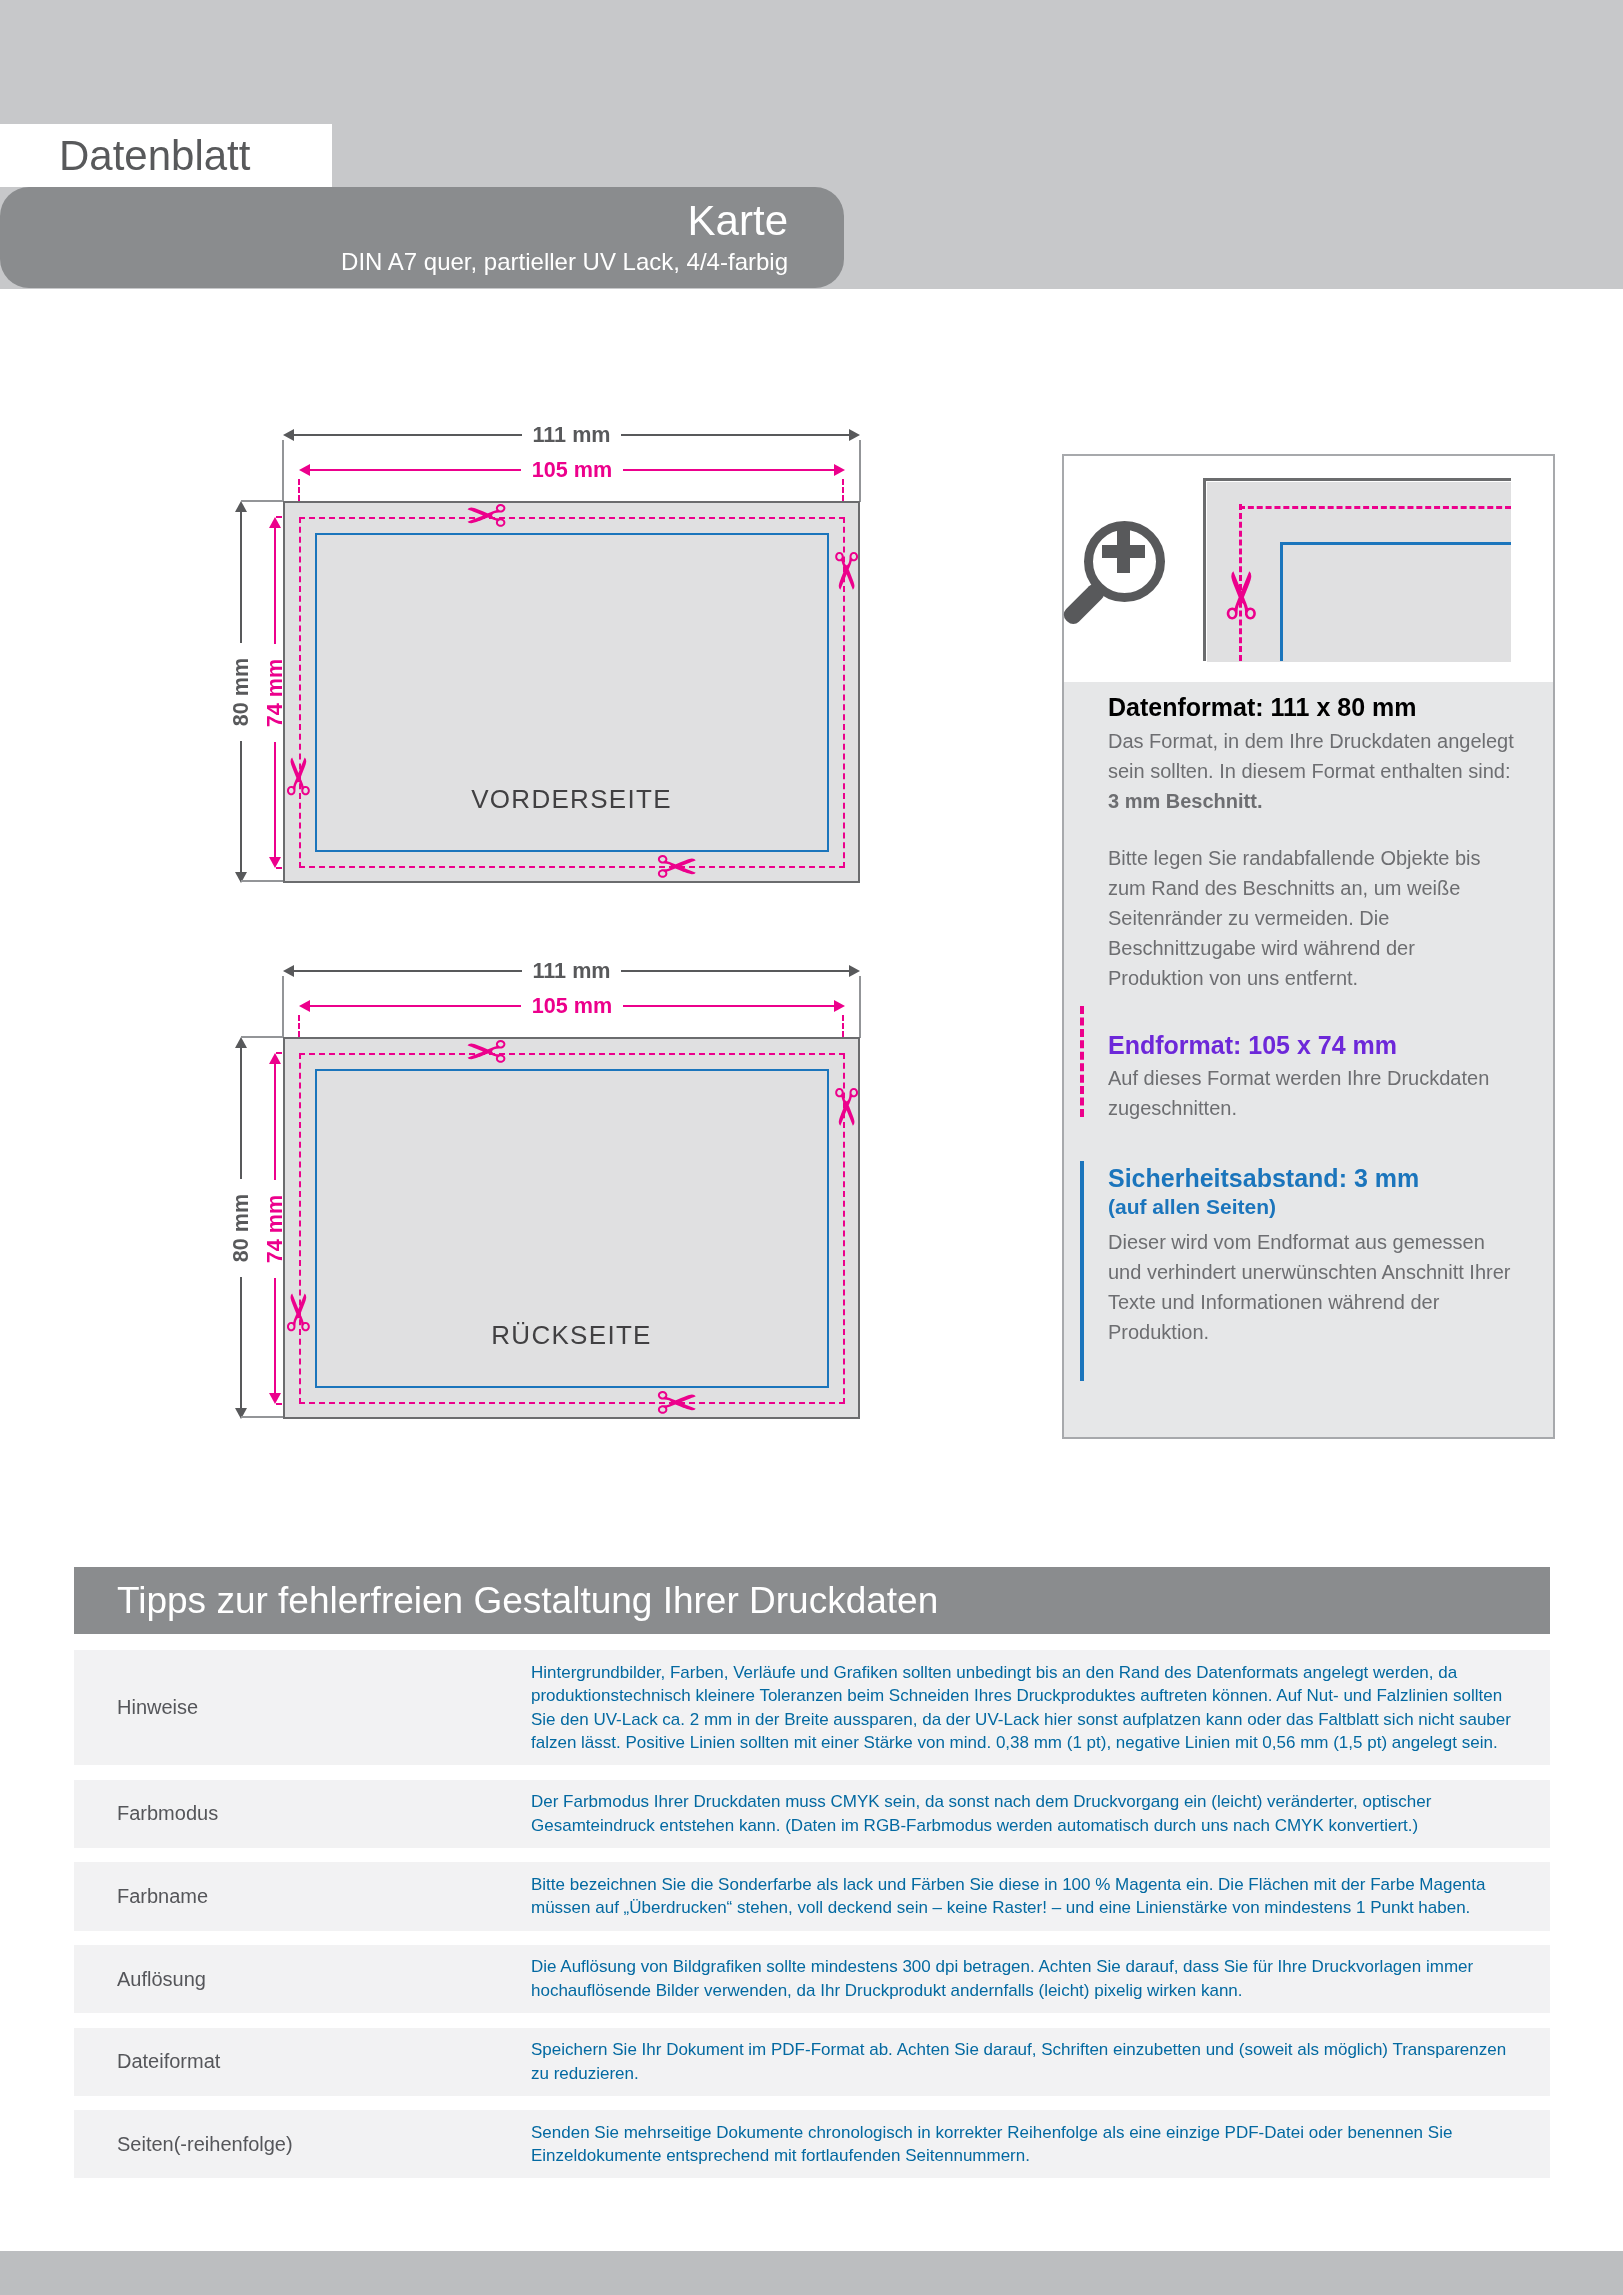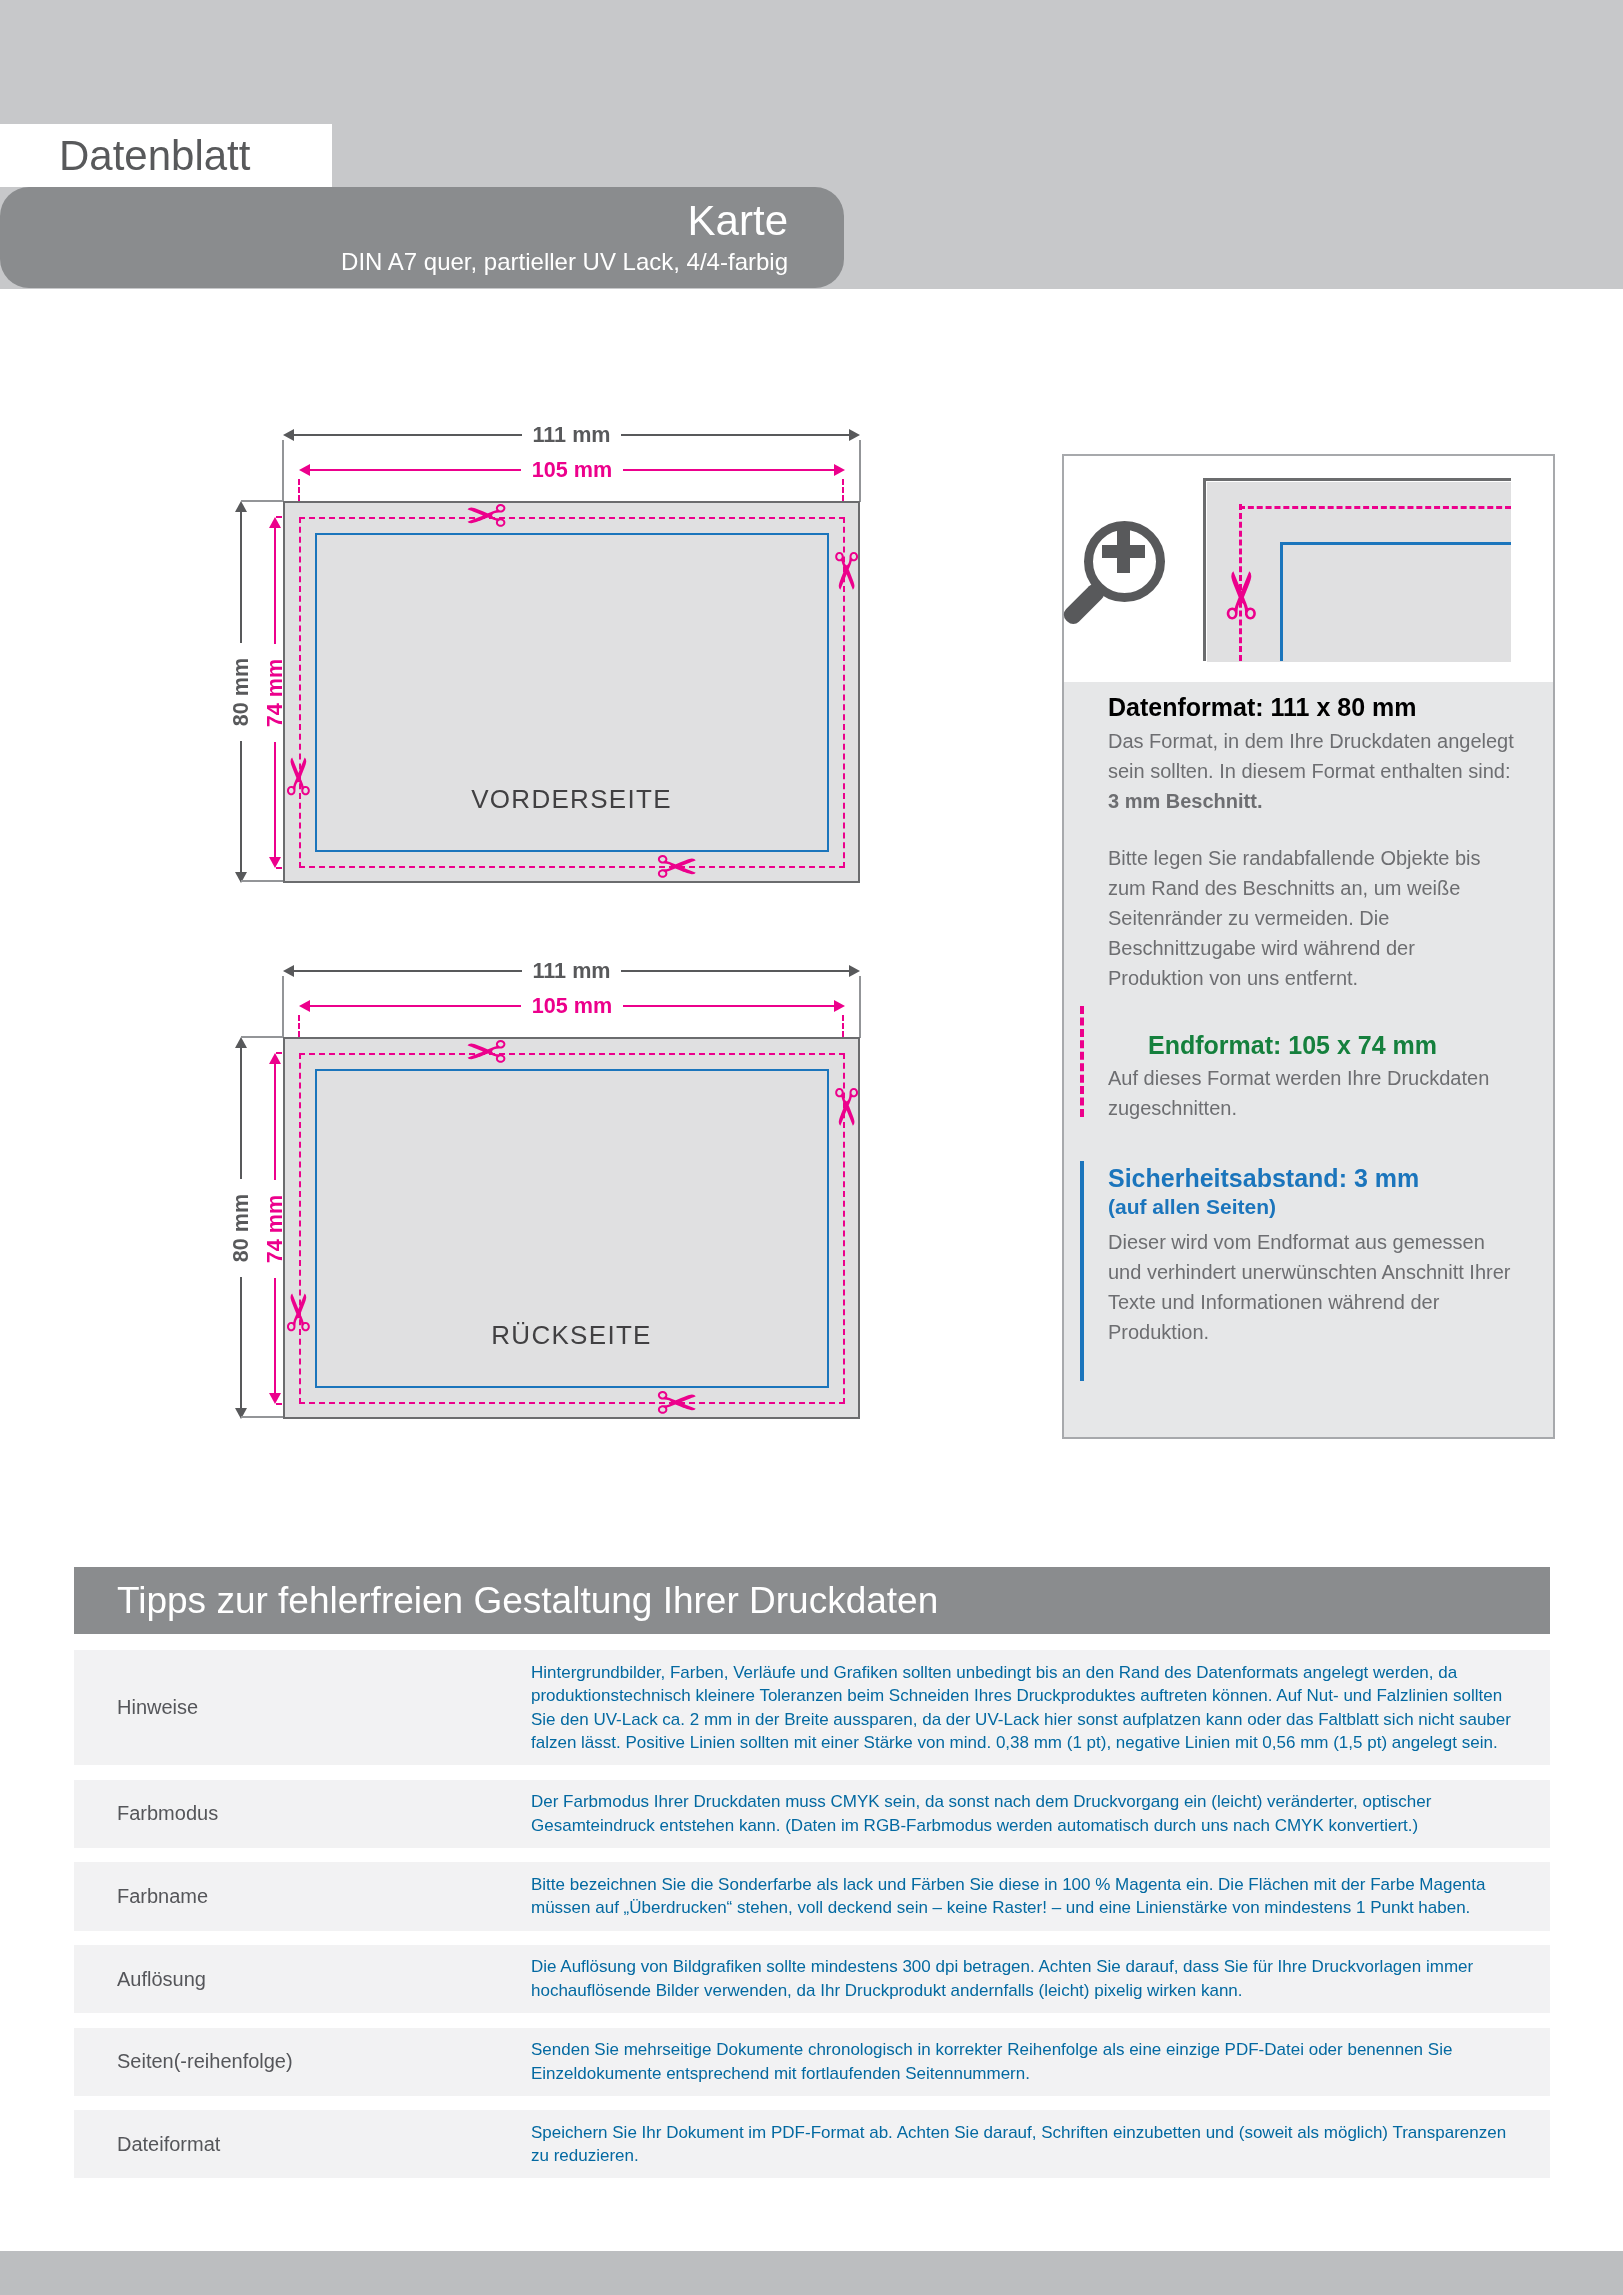--- a/index.html
+++ b/index.html
@@ -69,21 +69,21 @@
   .d-dark-v{position:absolute;left:139px;top:22px;width:3.3px;height:183px;background:#6b6c6e;}
   .d-dark-h{position:absolute;left:139px;top:22px;width:308px;height:3.3px;background:#6b6c6e;}
   .d-fill{position:absolute;left:143px;top:25.5px;width:304px;height:180px;background:#e0e0e1;}
   .d-cut-v{position:absolute;left:175px;top:48px;height:157px;border-left:3.9px dashed #ec008c;}
   .d-cut-h{position:absolute;left:175px;top:50px;width:272px;border-top:3.9px dashed #ec008c;}
   .d-safe-v{position:absolute;left:216px;top:86px;height:119px;border-left:3.3px solid #1b75bc;}
   .d-safe-h{position:absolute;left:216px;top:86px;width:231px;border-top:3.3px solid #1b75bc;}
   .d-scissors{position:absolute;left:143px;top:103px;width:72px;height:72px;line-height:72px;
               text-align:center;font-size:65px;color:#ec008c;transform:rotate(-90deg);}
   .ip-h{position:absolute;left:44px;font-size:25px;font-weight:700;color:#000000;white-space:nowrap;}
-  .ip-h.mag{color:#15803d;margin-left:40px;}
+  .ip-h.mag{color:#6d28d9;}
   .ip-h.blu{color:#1b75bc;}
   .ip-sub{position:absolute;left:44px;font-size:21px;font-weight:700;color:#1b75bc;}
   .ip-p{position:absolute;left:44px;width:406px;font-size:20px;line-height:30px;color:#6d6e71;}
   .marker-mag{position:absolute;left:15.7px;width:0;border-left:4.6px dashed #ec008c;}
   .marker-blu{position:absolute;left:15.7px;width:0;border-left:4.6px solid #1b75bc;}
 
   
   .tips-banner{position:absolute;left:74px;top:1567px;width:1476px;height:67px;background:#8a8c8e;
                display:flex;align-items:center;box-sizing:border-box;padding-left:43px;}
   .tips-banner span{color:#ffffff;font-size:37px;}
@@ -273,25 +273,25 @@
     </div>
     <div class="tip-row">
       <div class="tip-label">Farbname</div>
       <div class="tip-body"><span>Bitte bezeichnen Sie die Sonderfarbe als </span><b>lack</b><span> und Färben Sie diese in </span><b>100 % Magenta</b><span> ein. Die Flächen mit der Farbe Magenta müssen auf </span><b>„Überdrucken“</b><span> stehen, voll deckend sein – keine Raster! – und eine Linienstärke von mindestens 1 Punkt haben.</span></div>
     </div>
     <div class="tip-row">
       <div class="tip-label">Auflösung</div>
       <div class="tip-body"><span>Die Auflösung von Bildgrafiken sollte mindestens </span><b>300 dpi</b><span> betragen. Achten Sie darauf, dass Sie für Ihre Druckvorlagen immer hochauflösende Bilder verwenden, da Ihr Druckprodukt andernfalls (leicht) pixelig wirken kann.</span></div>
     </div>
     <div class="tip-row">
+      <div class="tip-label">Dateiformat</div>
+      <div class="tip-body"><span>Speichern Sie Ihr Dokument im PDF-Format ab. Achten Sie darauf, Schriften einzubetten und (soweit als möglich) Transparenzen zu reduzieren.</span></div>
+    </div>
+    <div class="tip-row">
       <div class="tip-label">Seiten(-reihenfolge)</div>
       <div class="tip-body"><span>Senden Sie mehrseitige Dokumente chronologisch in korrekter Reihenfolge als eine einzige PDF-Datei oder benennen Sie Einzeldokumente entsprechend mit fortlaufenden Seitennummern.</span></div>
     </div>
-    <div class="tip-row">
-      <div class="tip-label">Dateiformat</div>
-      <div class="tip-body"><span>Speichern Sie Ihr Dokument im PDF-Format ab. Achten Sie darauf, Schriften einzubetten und (soweit als möglich) Transparenzen zu reduzieren.</span></div>
-    </div>
   </div>
 
   <div class="footer-band"></div>
 
 </div>
 
 
 </body></html>

